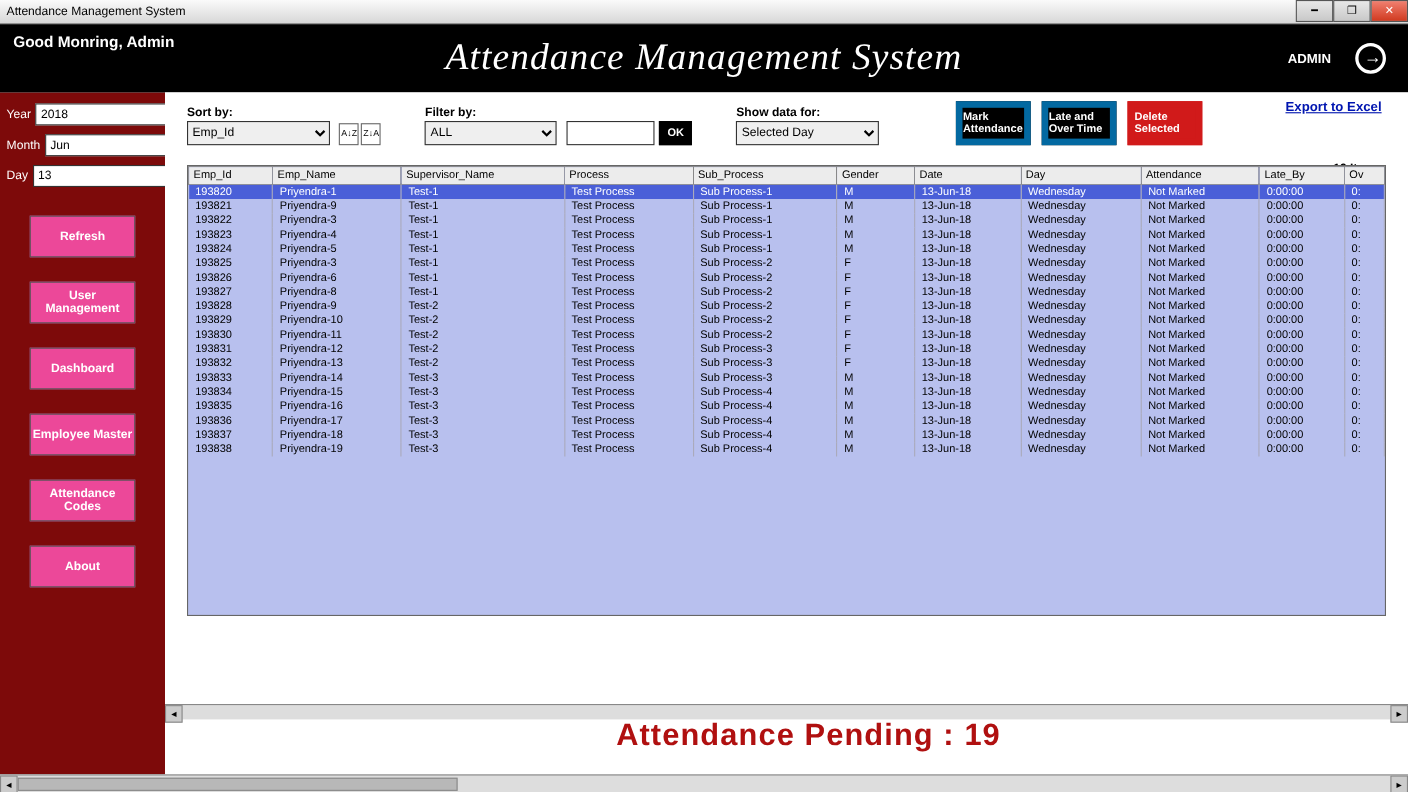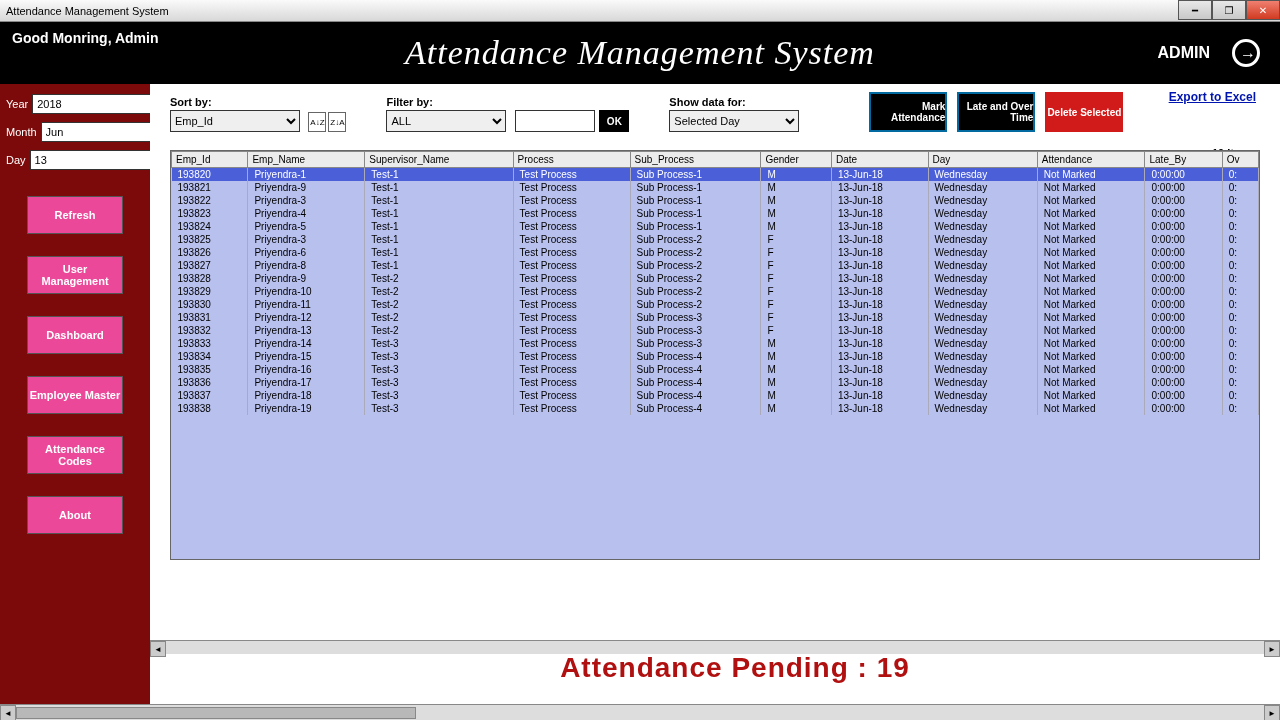--- a/index.html
+++ b/index.html
@@ -5,42 +5,42 @@
   * { box-sizing: border-box; margin: 0; padding: 0; font-family: Arial, sans-serif; }
   body { background: #4a4a4a; width: 1280px; height: 720px; overflow: hidden; position: relative; }
   .window { background: #e8e8e8; position: relative; width: 100%; height: 100%; }
   .titlebar { background: linear-gradient(#fafafa,#d8d8d8); height: 22px; display: flex; align-items: center; font-size: 11px; padding-left: 6px; border-bottom: 1px solid #888; }
   .titlebar .buttons { position: absolute; right: 0; top: 0; display: flex; }
   .titlebar .btn { width: 34px; height: 20px; border: 1px solid #555; background: linear-gradient(#e8e8e8,#c8c8c8); display:flex;align-items:center;justify-content:center; font-size:10px;}
   .titlebar .btn.close { background: linear-gradient(#f08070,#d03a20); color:#fff;}
   .header { background: #000; height: 62px; position: relative; display:flex; align-items:center; }
   .greeting { position:absolute; left:12px; top:8px; color:#fff; font-size:14px; font-weight:bold;}
   .apptitle { margin:0 auto; color:#fff; font-family: 'Brush Script MT', cursive, serif; font-style: italic; font-size: 34px; letter-spacing: 1px;}
-  .admin-label{position:absolute;right:70px;color:#fff;font-size:16px;font-weight:bold;}
+  .admin-label{position:absolute;right:70px;color:#fff;font-size:12px;font-weight:bold;}
   .logout-ico{position:absolute;right:20px;color:#fff;width:28px;height:28px;border:3px solid #fff;border-radius:50%;display:flex;align-items:center;justify-content:center;}
   .logout-ico::after{content:"→";font-size:16px;position:relative;left:2px;}
   .body { display:flex; height: calc(100% - 22px - 62px - 16px); }
   .sidebar { width: 150px; background: #7d0a0a; padding:10px 6px; display:flex; flex-direction:column; gap:4px;}
   .sidebar .inprow { display:flex; align-items:center; gap:4px; margin-bottom:4px;}
   .sidebar .inprow label { color:#fff; font-size:11px; width:44px;}
   .sidebar .inprow input { flex:1; height:20px; font-size:11px; padding:0 4px; border:1px solid #333;}
   .side-btn { margin-top:18px; background:#ec4899; color:#fff; border:1px solid #555; height:38px; font-size:11px; font-weight:bold; width:96px; margin-left:auto; margin-right:auto; display:flex;align-items:center;justify-content:center; text-align:center; line-height:1.1;}
   .main { flex:1; background:#fff; padding:8px 20px; position:relative; overflow:hidden;}
   .toolbar { display:flex; align-items:flex-end; gap:40px; }
   .toolbar .grp label {font-size:11px;font-weight:bold; display:block; margin-bottom:2px;}
   .toolbar select, .toolbar input[type=text] { height:22px; font-size:11px; border:1px solid #333;}
   .filter-sel { width:120px;}
   .filter-txt { width:80px; margin-left:4px;}
   .ok-btn { height:22px; width:30px; background:#000;color:#fff;border:1px solid #000;font-size:10px;font-weight:bold;}
   .sort-sel { width:130px;}
   .sorticons { display:inline-flex; gap:2px; margin-left:4px;}
   .sorticons span{border:1px solid #666;width:18px;height:20px;font-size:8px;display:flex;align-items:center;justify-content:center;background:#fff;}
   .show-sel { width:130px;}
   .action-btns { display:flex; gap:10px; margin-left: 30px;}
-  .abtn { height:40px; width:78px; font-size:10px; font-weight:bold; border:2px solid #0369a1; display:flex;align-items:center;justify-content:center;text-align:right;line-height:1.1;}
+  .abtn { height:40px; width:68px; font-size:10px; font-weight:bold; border:6px solid #0369a1; display:flex;align-items:center;justify-content:center;text-align:left;line-height:1.1;}
   .abtn.black{background:#000;color:#fff;}
   .abtn.red{background:#d11a1a;color:#fff;border-color:#d11a1a;}
   .export{position:absolute;right:24px;top:6px;color:#0015b0;font-size:12px;font-weight:bold;text-decoration:underline;}
   .itemcount{position:absolute;right:24px;top:50px;font-size:11px;font-weight:bold;margin-top:13px;}
   .grid-wrap{margin-top:18px;border:1px solid #666;height:410px;background:#b8c0ee;overflow:auto;position:relative;}
   table{border-collapse:collapse;width:100%;font-size:10px;}
   thead th{background:#ececec;border:1px solid #888;padding:2px 4px;font-weight:normal;text-align:left;position:sticky;top:0;white-space:nowrap;}
   tbody td{border-right:1px solid #aab;padding:1px 6px;white-space:nowrap;background:#b8c0ee;}
   tbody tr.selected td{background:#4a5fd8;color:#fff;}
   .footer-status{position:absolute;bottom:20px;width:100%;text-align:center;color:#b01010;font-size:28px;font-weight:900;letter-spacing:1px;}

